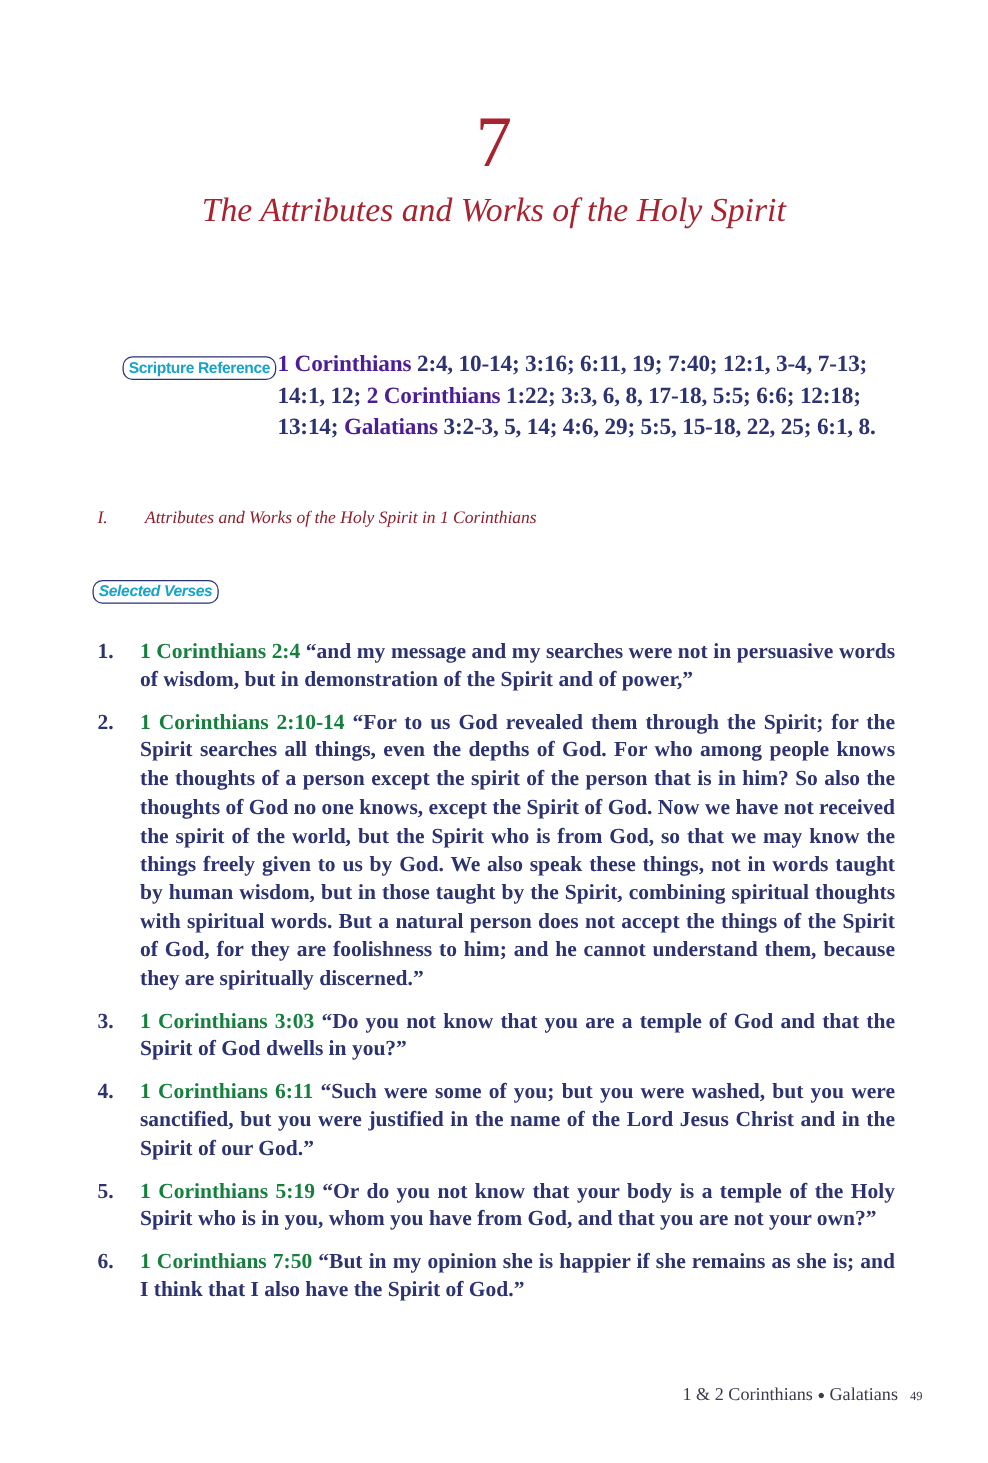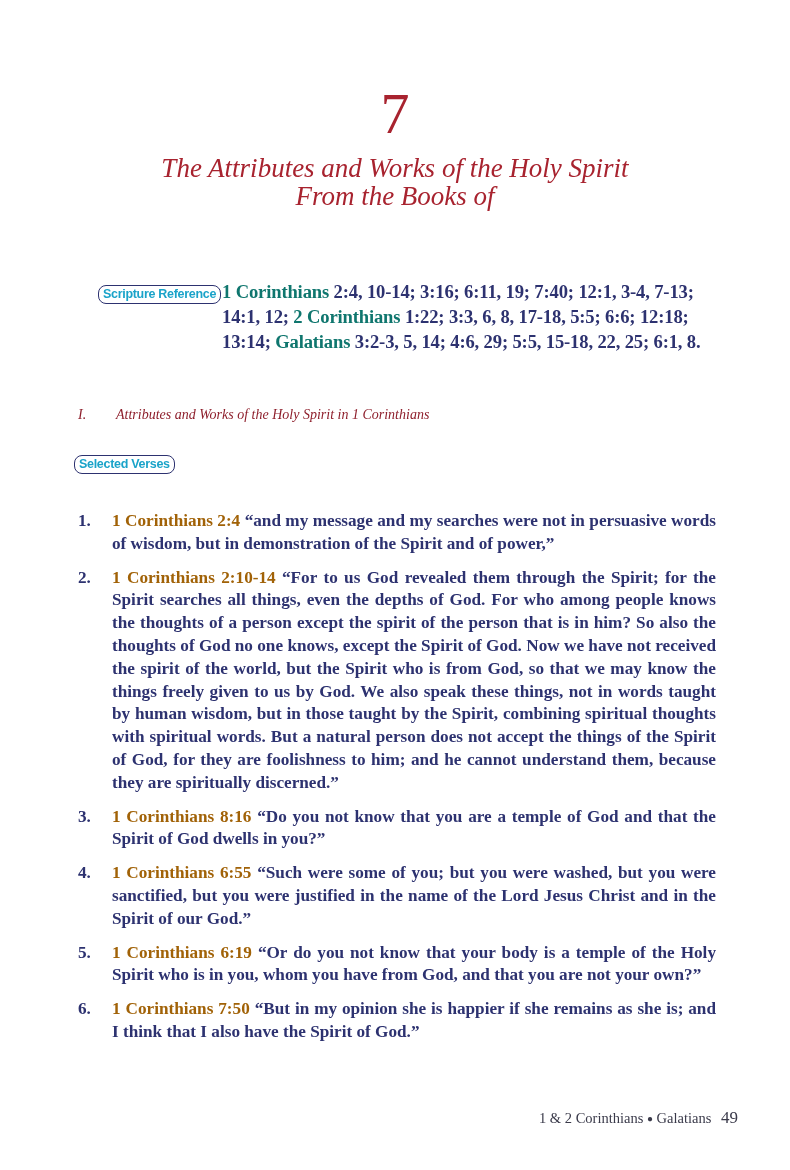--- a/index.html
+++ b/index.html
@@ -41,66 +41,65 @@
     }
     .scripture-ref .badge { position: absolute; left: 0; top: 6px; margin-left: 24px; }
     .scripture-ref .refs {
       position: absolute; left: 148px; top: 0; width: 512px;
       font-family: "Liberation Serif", "DejaVu Serif", serif;
       font-weight: bold;
       font-size: 18.6px; line-height: 25px;
       color: #2d3270;
       letter-spacing: -0.15px;
     }
-    .book { color: #0f766e; }
+    .book { color: #4c1d95; }
 
     .section-heading {
       position: absolute; left: 78px; top: 402px;
       font-family: "Liberation Serif", "DejaVu Serif", serif;
       font-style: italic;
       font-size: 14px; line-height: 26px;
       color: #8e1f2c;
       white-space: nowrap;
     }
     .section-heading .num { display: inline-block; width: 38px; }
 
     .selected-verses {
-      position: absolute; left: 74px; top: 454px;
+      position: absolute; left: 74px; top: 464px; font-style: italic;
     }
 
     .verses {
       position: absolute; left: 78px; top: 510px; width: 638px;
       margin: 0; padding: 0; list-style: none;
       font-family: "Liberation Serif", "DejaVu Serif", serif;
       font-weight: bold;
       font-size: 17.2px; line-height: 22.8px;
       color: #2d3270;
     }
     .verse { position: relative; padding-left: 34px; margin-bottom: 11px; text-align: justify; }
     .verse .vnum { position: absolute; left: 0; top: 0; }
-    .verse .vref { color: #a16207; }
+    .verse .vref { color: #15803d; }
 
     .footer {
       position: absolute; right: 52px; top: 1108px;
       font-family: "Liberation Serif", "DejaVu Serif", serif;
       font-size: 14.5px;
       color: #3a3a4a;
       white-space: nowrap;
     }
-    .footer .page-no { margin-left: 6px; font-size: 17px; margin-top: 39px; }
+    .footer .page-no { margin-left: 6px; font-size: 10px; margin-top: 39px; }
     .footer .dot { font-size: 10px; vertical-align: 1px; }
   </style>
 </head>
 <body>
 
 <div class="chapter-number">7</div>
 
 <div class="chapter-title">
   <div>The Attributes and Works of the Holy Spirit</div>
-  <div>From the Books of</div>
 </div>
 
 <div class="scripture-ref">
   <span class="badge">Scripture Reference</span>
   <div class="refs">
     <span class="book">1 Corinthians</span><span> 2:4, 10-14; 3:16; 6:11, 19; 7:40; 12:1, 3-4, 7-13; 14:1, 12; </span><span class="book">2 Corinthians</span><span> 1:22; 3:3, 6, 8, 17-18, 5:5; 6:6; 12:18; 13:14; </span><span class="book">Galatians</span><span> 3:2-3, 5, 14; 4:6, 29; 5:5, 15-18, 22, 25; 6:1, 8.</span>
   </div>
 </div>
 
 <div class="section-heading">
@@ -112,27 +111,27 @@
 </div>
 
 <ol class="verses">
   <li class="verse">
     <span class="vnum">1.</span><span class="vref">1 Corinthians 2:4</span><span> “and my message and my searches were not in persuasive words of wisdom, but in demonstration of the Spirit and of power,”</span>
   </li>
   <li class="verse">
     <span class="vnum">2.</span><span class="vref">1 Corinthians 2:10-14</span><span> “For to us God revealed them through the Spirit; for the Spirit searches all things, even the depths of God.  For who among people knows the thoughts of a person except the spirit of the person that is in him? So also the thoughts of God no one knows, except the Spirit of God.  Now we have not received the spirit of the world, but the Spirit who is from God, so that we may know the things freely given to us by God.  We also speak these things, not in words taught by human wisdom, but in those taught by the Spirit, combining spiritual thoughts with spiritual words.  But a natural person does not accept the things of the Spirit of God, for they are foolishness to him; and he cannot understand them, because they are spiritually discerned.”</span>
   </li>
   <li class="verse">
-    <span class="vnum">3.</span><span class="vref">1 Corinthians 8:16</span><span> “Do you not know that you are a temple of God and that the Spirit of God dwells in you?”</span>
+    <span class="vnum">3.</span><span class="vref">1 Corinthians 3:03</span><span> “Do you not know that you are a temple of God and that the Spirit of God dwells in you?”</span>
   </li>
   <li class="verse">
-    <span class="vnum">4.</span><span class="vref">1 Corinthians 6:55</span><span> “Such were some of you; but you were washed, but you were sanctified, but you were justified in the name of the Lord Jesus Christ and in the Spirit of our God.”</span>
+    <span class="vnum">4.</span><span class="vref">1 Corinthians 6:11</span><span> “Such were some of you; but you were washed, but you were sanctified, but you were justified in the name of the Lord Jesus Christ and in the Spirit of our God.”</span>
   </li>
   <li class="verse">
-    <span class="vnum">5.</span><span class="vref">1 Corinthians 6:19</span><span> “Or do you not know that your body is a temple of the Holy Spirit who is in you, whom you have from God, and that you are not your own?”</span>
+    <span class="vnum">5.</span><span class="vref">1 Corinthians 5:19</span><span> “Or do you not know that your body is a temple of the Holy Spirit who is in you, whom you have from God, and that you are not your own?”</span>
   </li>
   <li class="verse">
     <span class="vnum">6.</span><span class="vref">1 Corinthians 7:50</span><span> “But in my opinion she is happier if she remains as she is; and I think that I also have the Spirit of God.”</span>
   </li>
 </ol>
 
 <div class="footer">
   <span>1 &amp; 2 Corinthians</span>
   <span class="dot">●</span>
   <span>Galatians</span>

